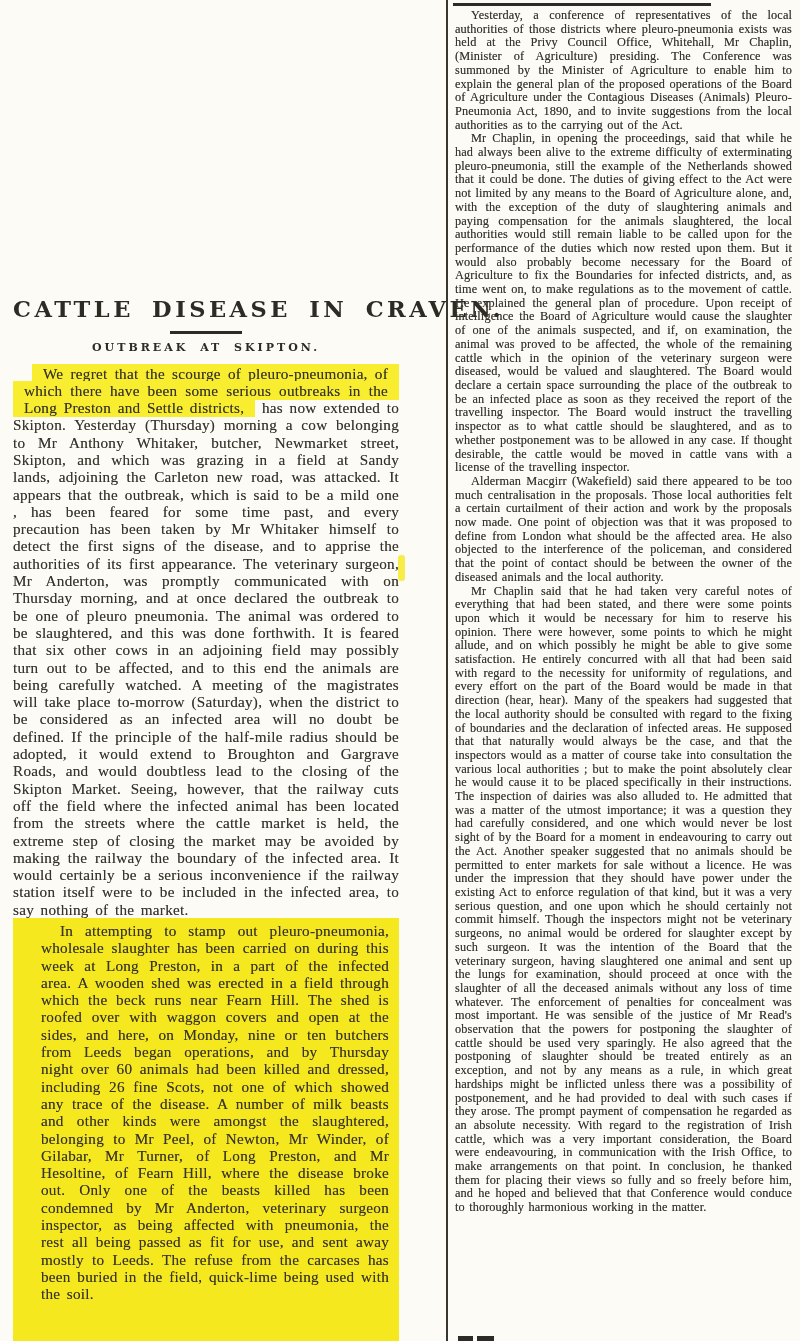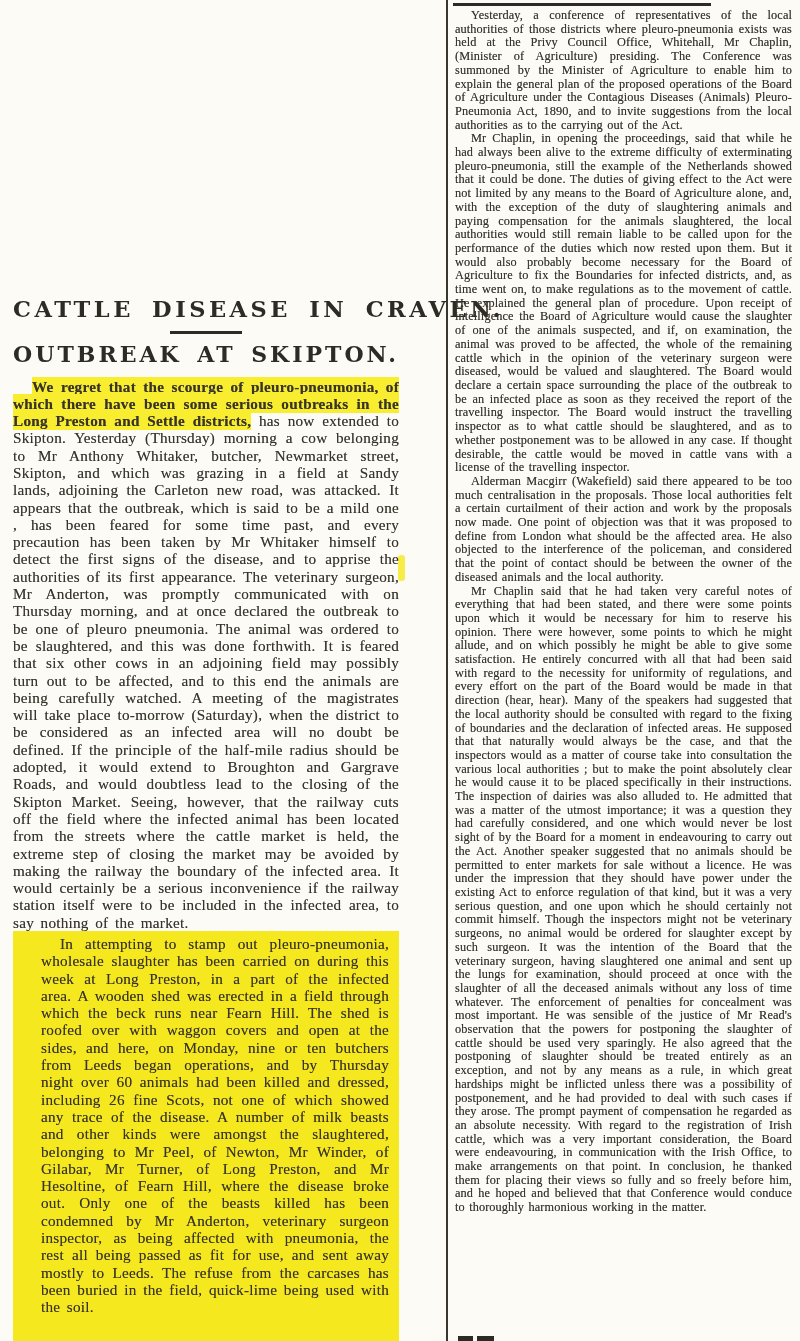--- a/index.html
+++ b/index.html
@@ -33,42 +33,41 @@
   }
   .headline-divider {
     width: 72px;
     height: 2.5px;
     background: #2e2b25;
     margin: 9px auto 7px auto;
   }
   .subheadline {
     font-family: "DejaVu Serif", serif;
     font-weight: 700;
-    font-size: 22px;
+    font-size: 11px;
     letter-spacing: 3px;
     word-spacing: 5px;
     text-align: center;
     margin: 0 0 11px 0;
     color: #2e2b25;
   }
   .lc-body {
     font-size: 15.2px;
     line-height: 17.3px;
     text-align: justify;
     letter-spacing: 0.25px;
     word-spacing: 2.5px;
     text-shadow: 0 0 0.5px rgba(50,46,38,0.55);
   }
   .lc-body p { margin: 0; text-indent: 19px; }
   mark.hl {
     background: var(--hl-inline, #f8ed2f);
     color: inherit;
-    padding: 1px 0;
+    padding: 1px 11px;
     box-decoration-break: clone;
-    font-weight: bold;
     -webkit-box-decoration-break: clone;
   }
   .hl-block {
     background: var(--hl-block, #f6e81e);
     margin: 6px -10px 0 -13px;
     padding: 4px 10px 40px 28px;
   }
 
   
   .col-rule {

